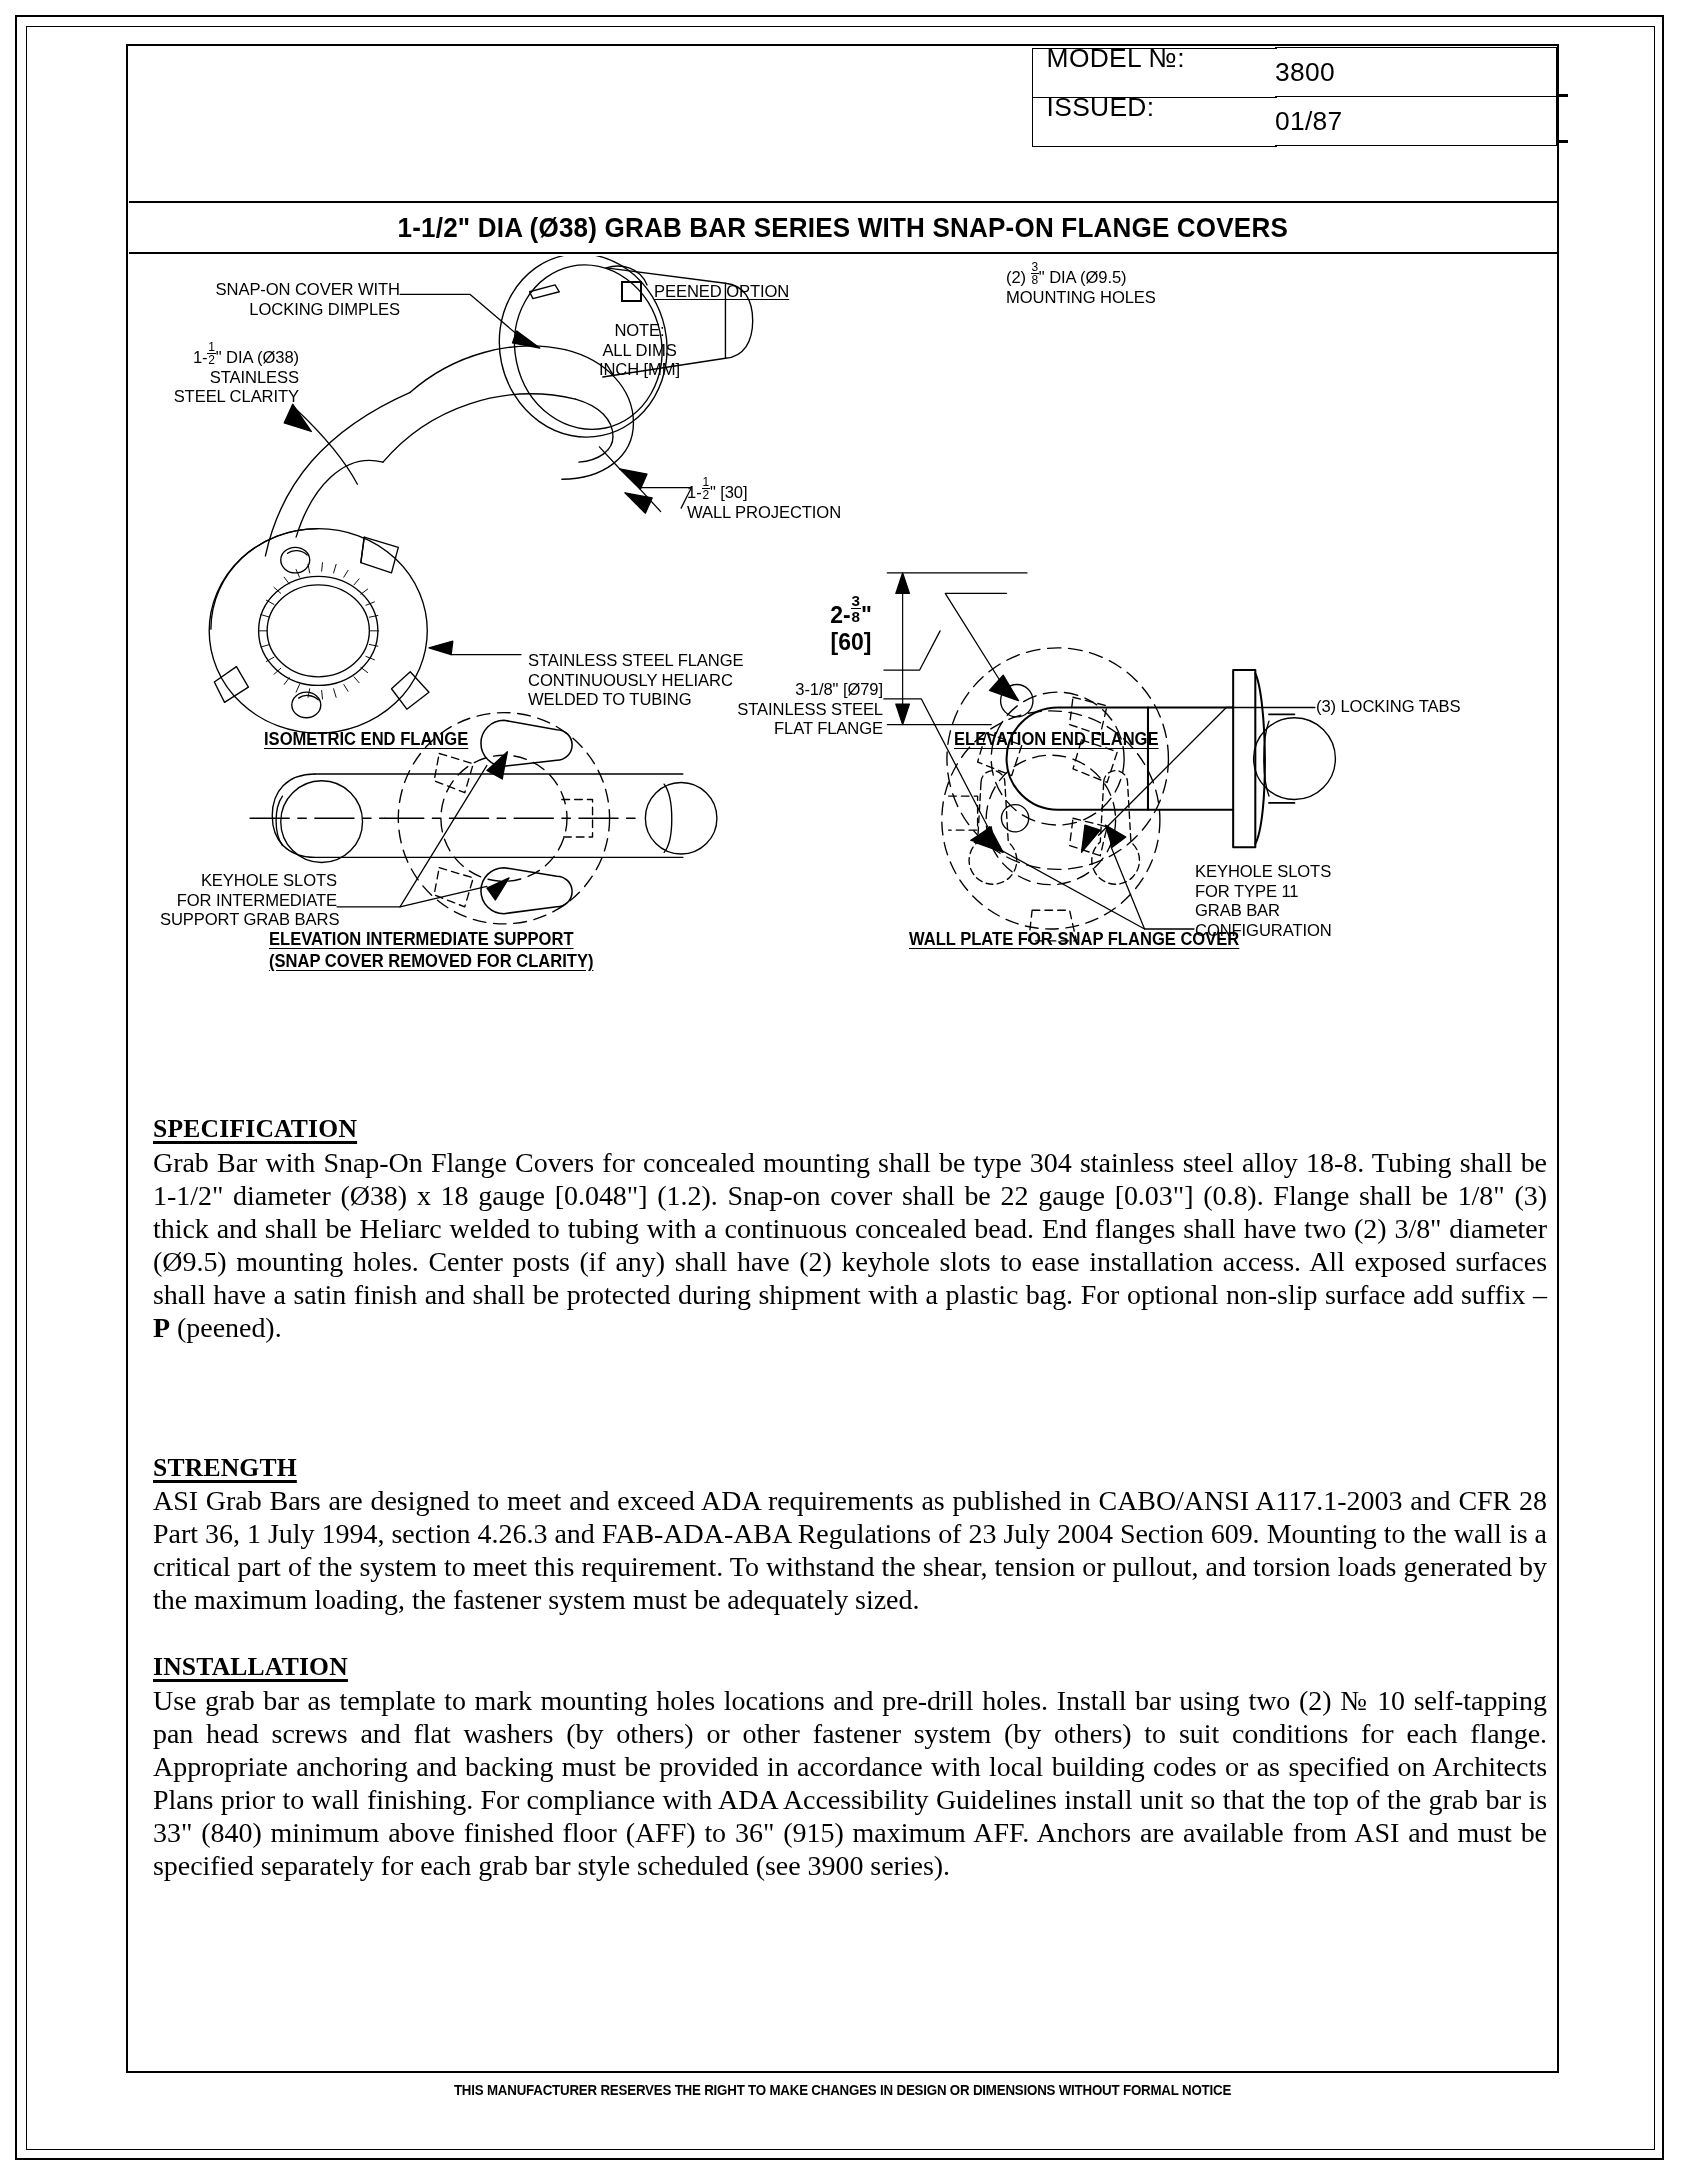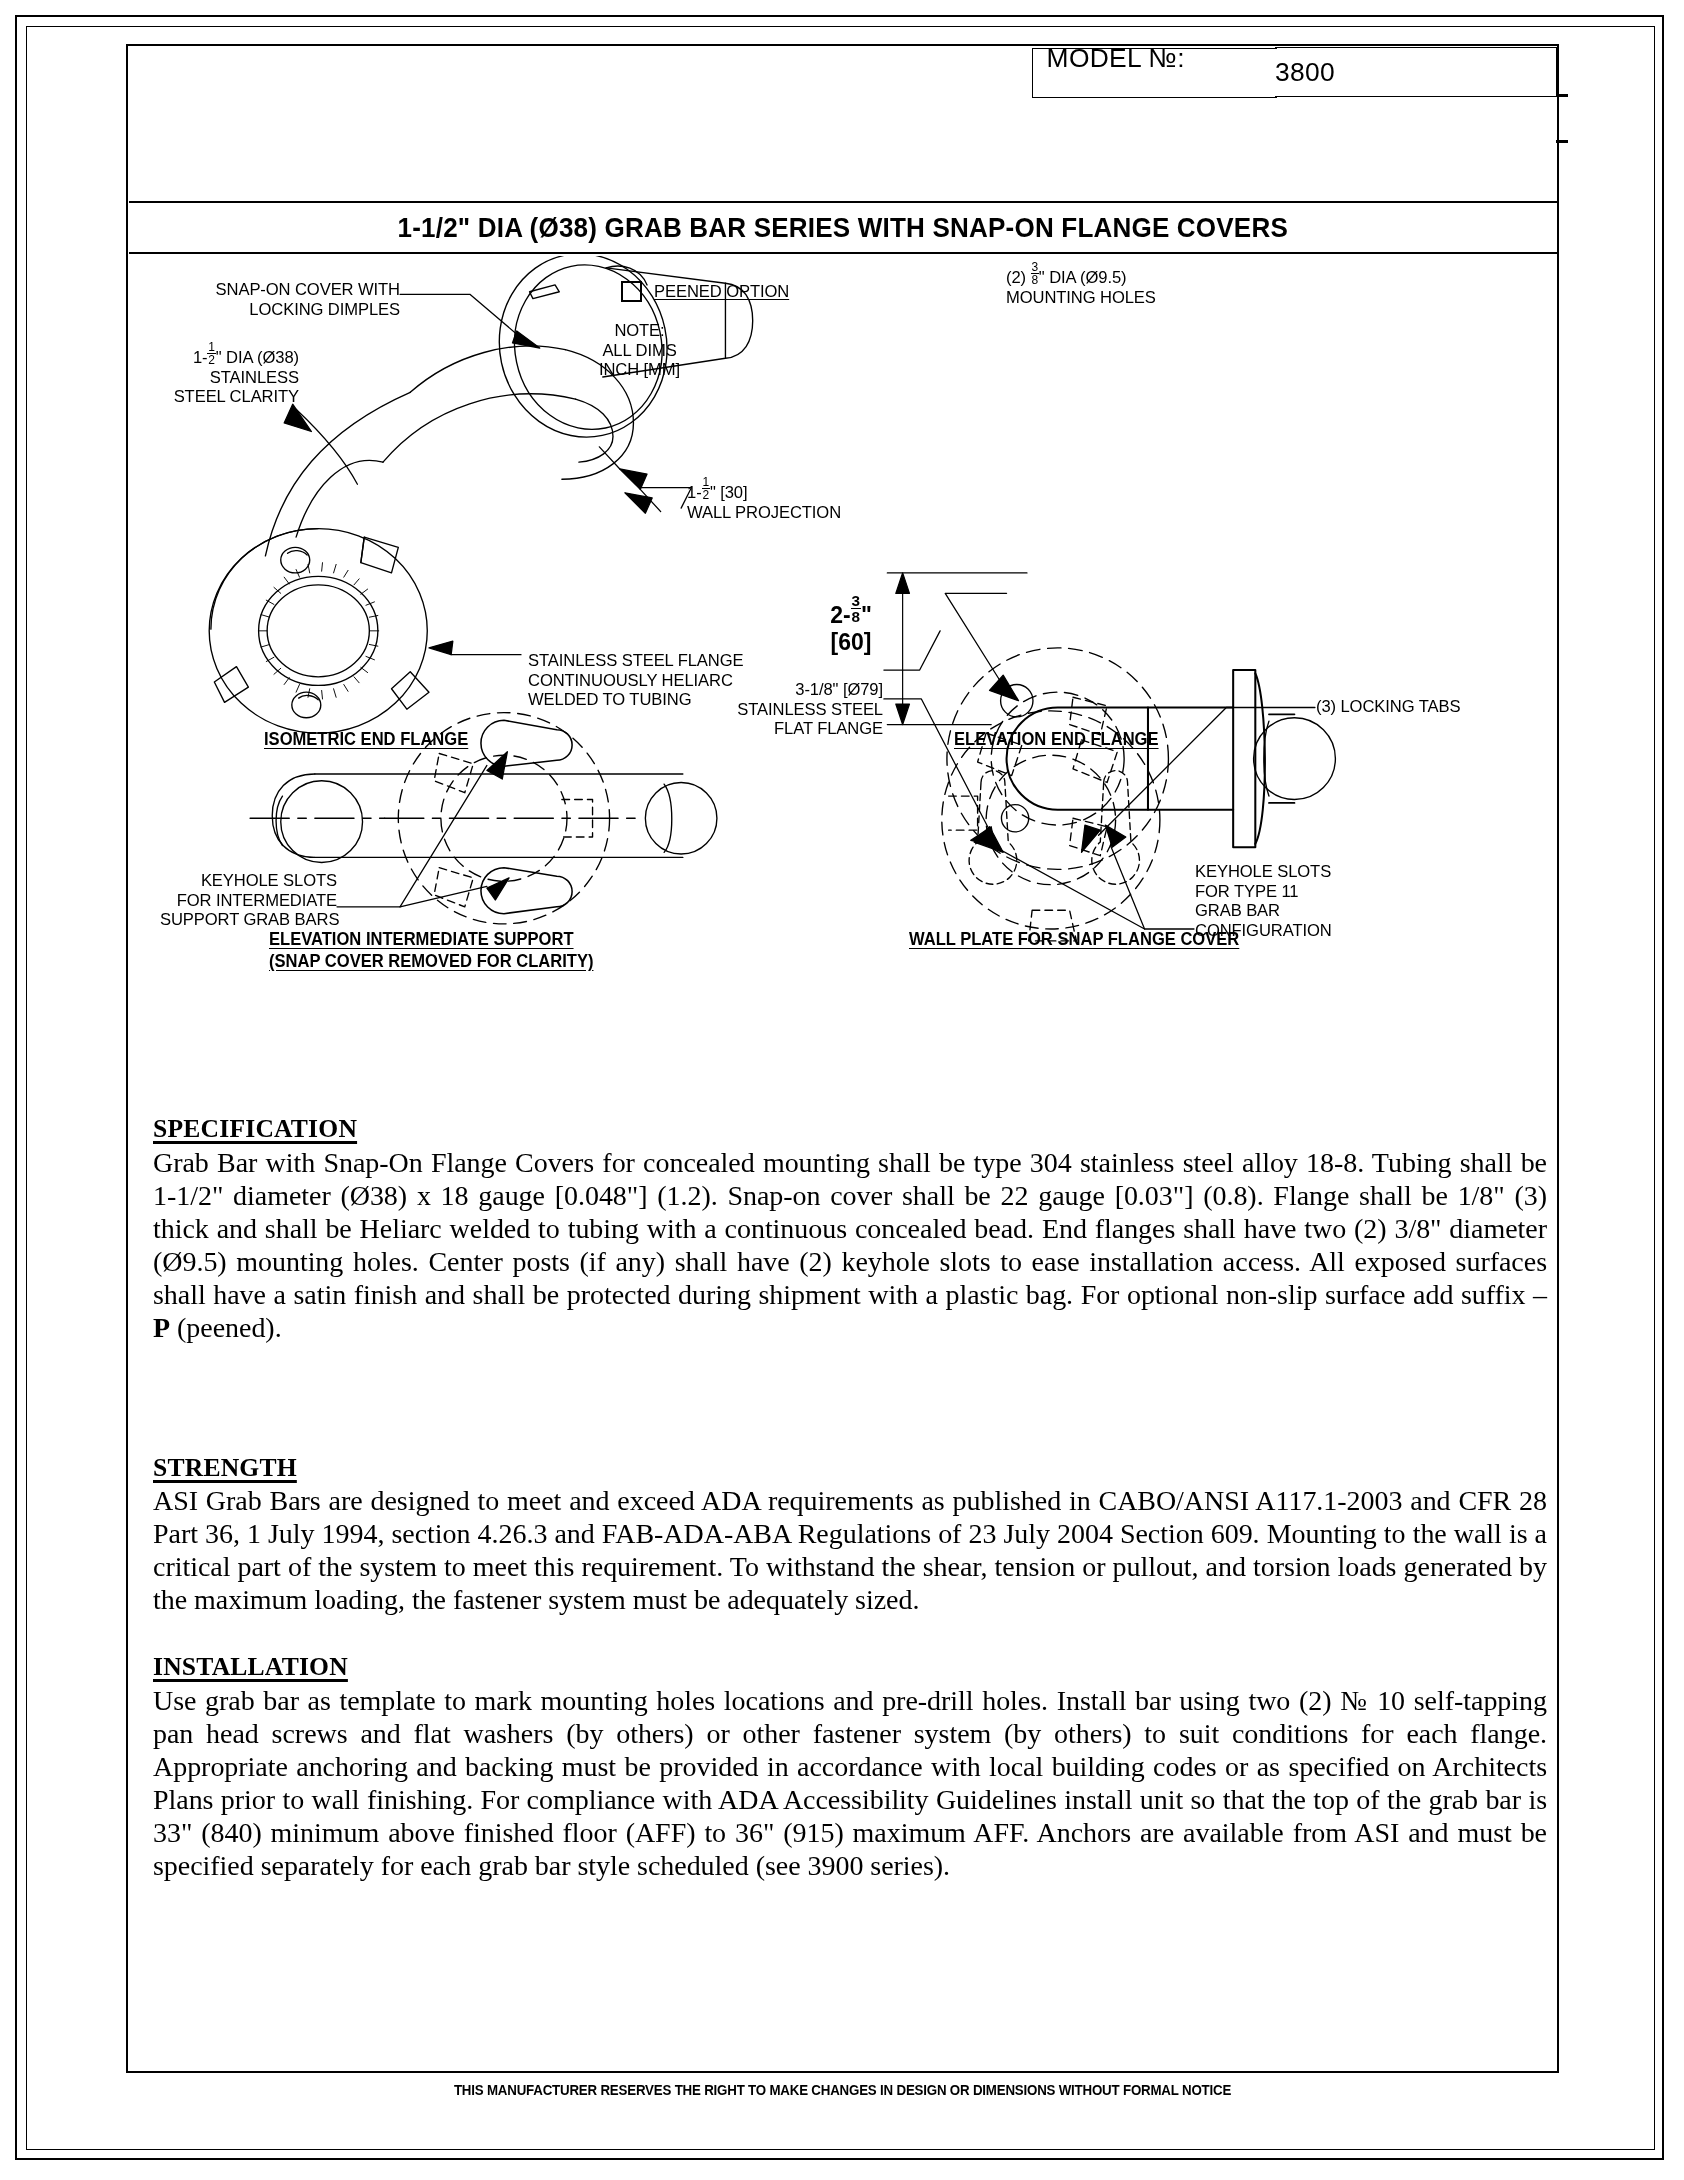--- a/index.html
+++ b/index.html
@@ -203,20 +203,24 @@
 
   <div class="tick" style="left:1556px; top:94px; width:12px; height:2.6px;"></div>
   <div class="tick" style="left:1556px; top:140px; width:12px; height:2.6px;"></div>
 
   <table class="header-table">
     <tbody>
         <tr>
       <td class="lbl">MODEL №:</td>
       <td class="val">3800</td>
     </tr>
+    <tr>
+      <td class="lbl">ISSUED:</td>
+      <td class="val">01/87</td>
+    </tr>
   </tbody>
     </table>
 
   <div class="title-band">
     <div class="t">1-1/2" DIA (Ø38) GRAB BAR SERIES WITH SNAP-ON FLANGE COVERS</div>
   </div>
 
   <div id="drawing">
 
     <svg width="1428" height="903" viewBox="0 0 1676 1060">

